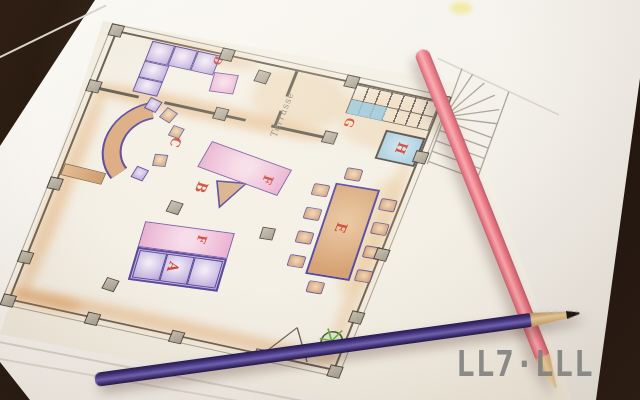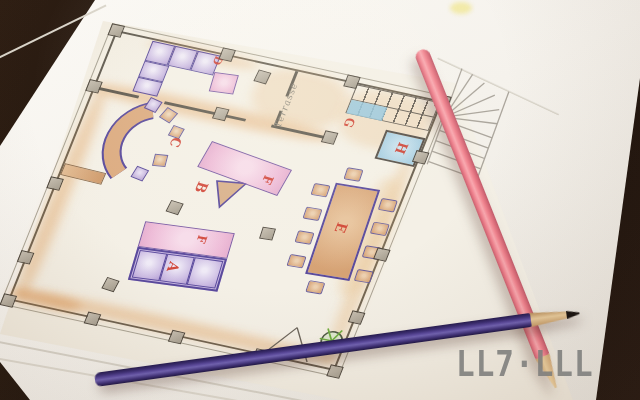--- a/index.html
+++ b/index.html
@@ -1,18 +1,18 @@
 <!DOCTYPE html>
 <html><head>
 <meta charset="utf-8">
 <style>
   html,body{margin:0;padding:0;background:#111;}
   #photo{position:relative;width:640px;height:400px;overflow:hidden;
          background:linear-gradient(120deg,#2e1e13 0%,#1a110a 55%,#241710 100%);
-         font-family:"DejaVu Sans",sans-serif;text-align:center;}
+         font-family:"DejaVu Sans",sans-serif;}
   
   .white-page{position:absolute;inset:0;z-index:5;
     background:linear-gradient(155deg,#fbf9f5 0%,#f5f2ec 45%,#eae6de 100%);
     clip-path:polygon(95px 0px,640px 0px,640px 78px,596px 400px,30px 400px,0px 362px,0px 146px);}
   .corner-line{position:absolute;left:-4px;top:58px;width:122px;height:2px;background:#d9d4c9;
     transform:rotate(-26deg);transform-origin:0 0;z-index:6;}
   .fold-line{position:absolute;left:438px;top:57px;width:134px;height:2px;z-index:7;
     background:linear-gradient(#efece6,#cfcabd);transform:rotate(25deg);transform-origin:0 0;border-radius:2px;}
   .stack-line1{position:absolute;left:-6px;top:340px;width:330px;height:2px;background:#d5d0c5;
     transform:rotate(11deg);transform-origin:0 0;z-index:6;}

